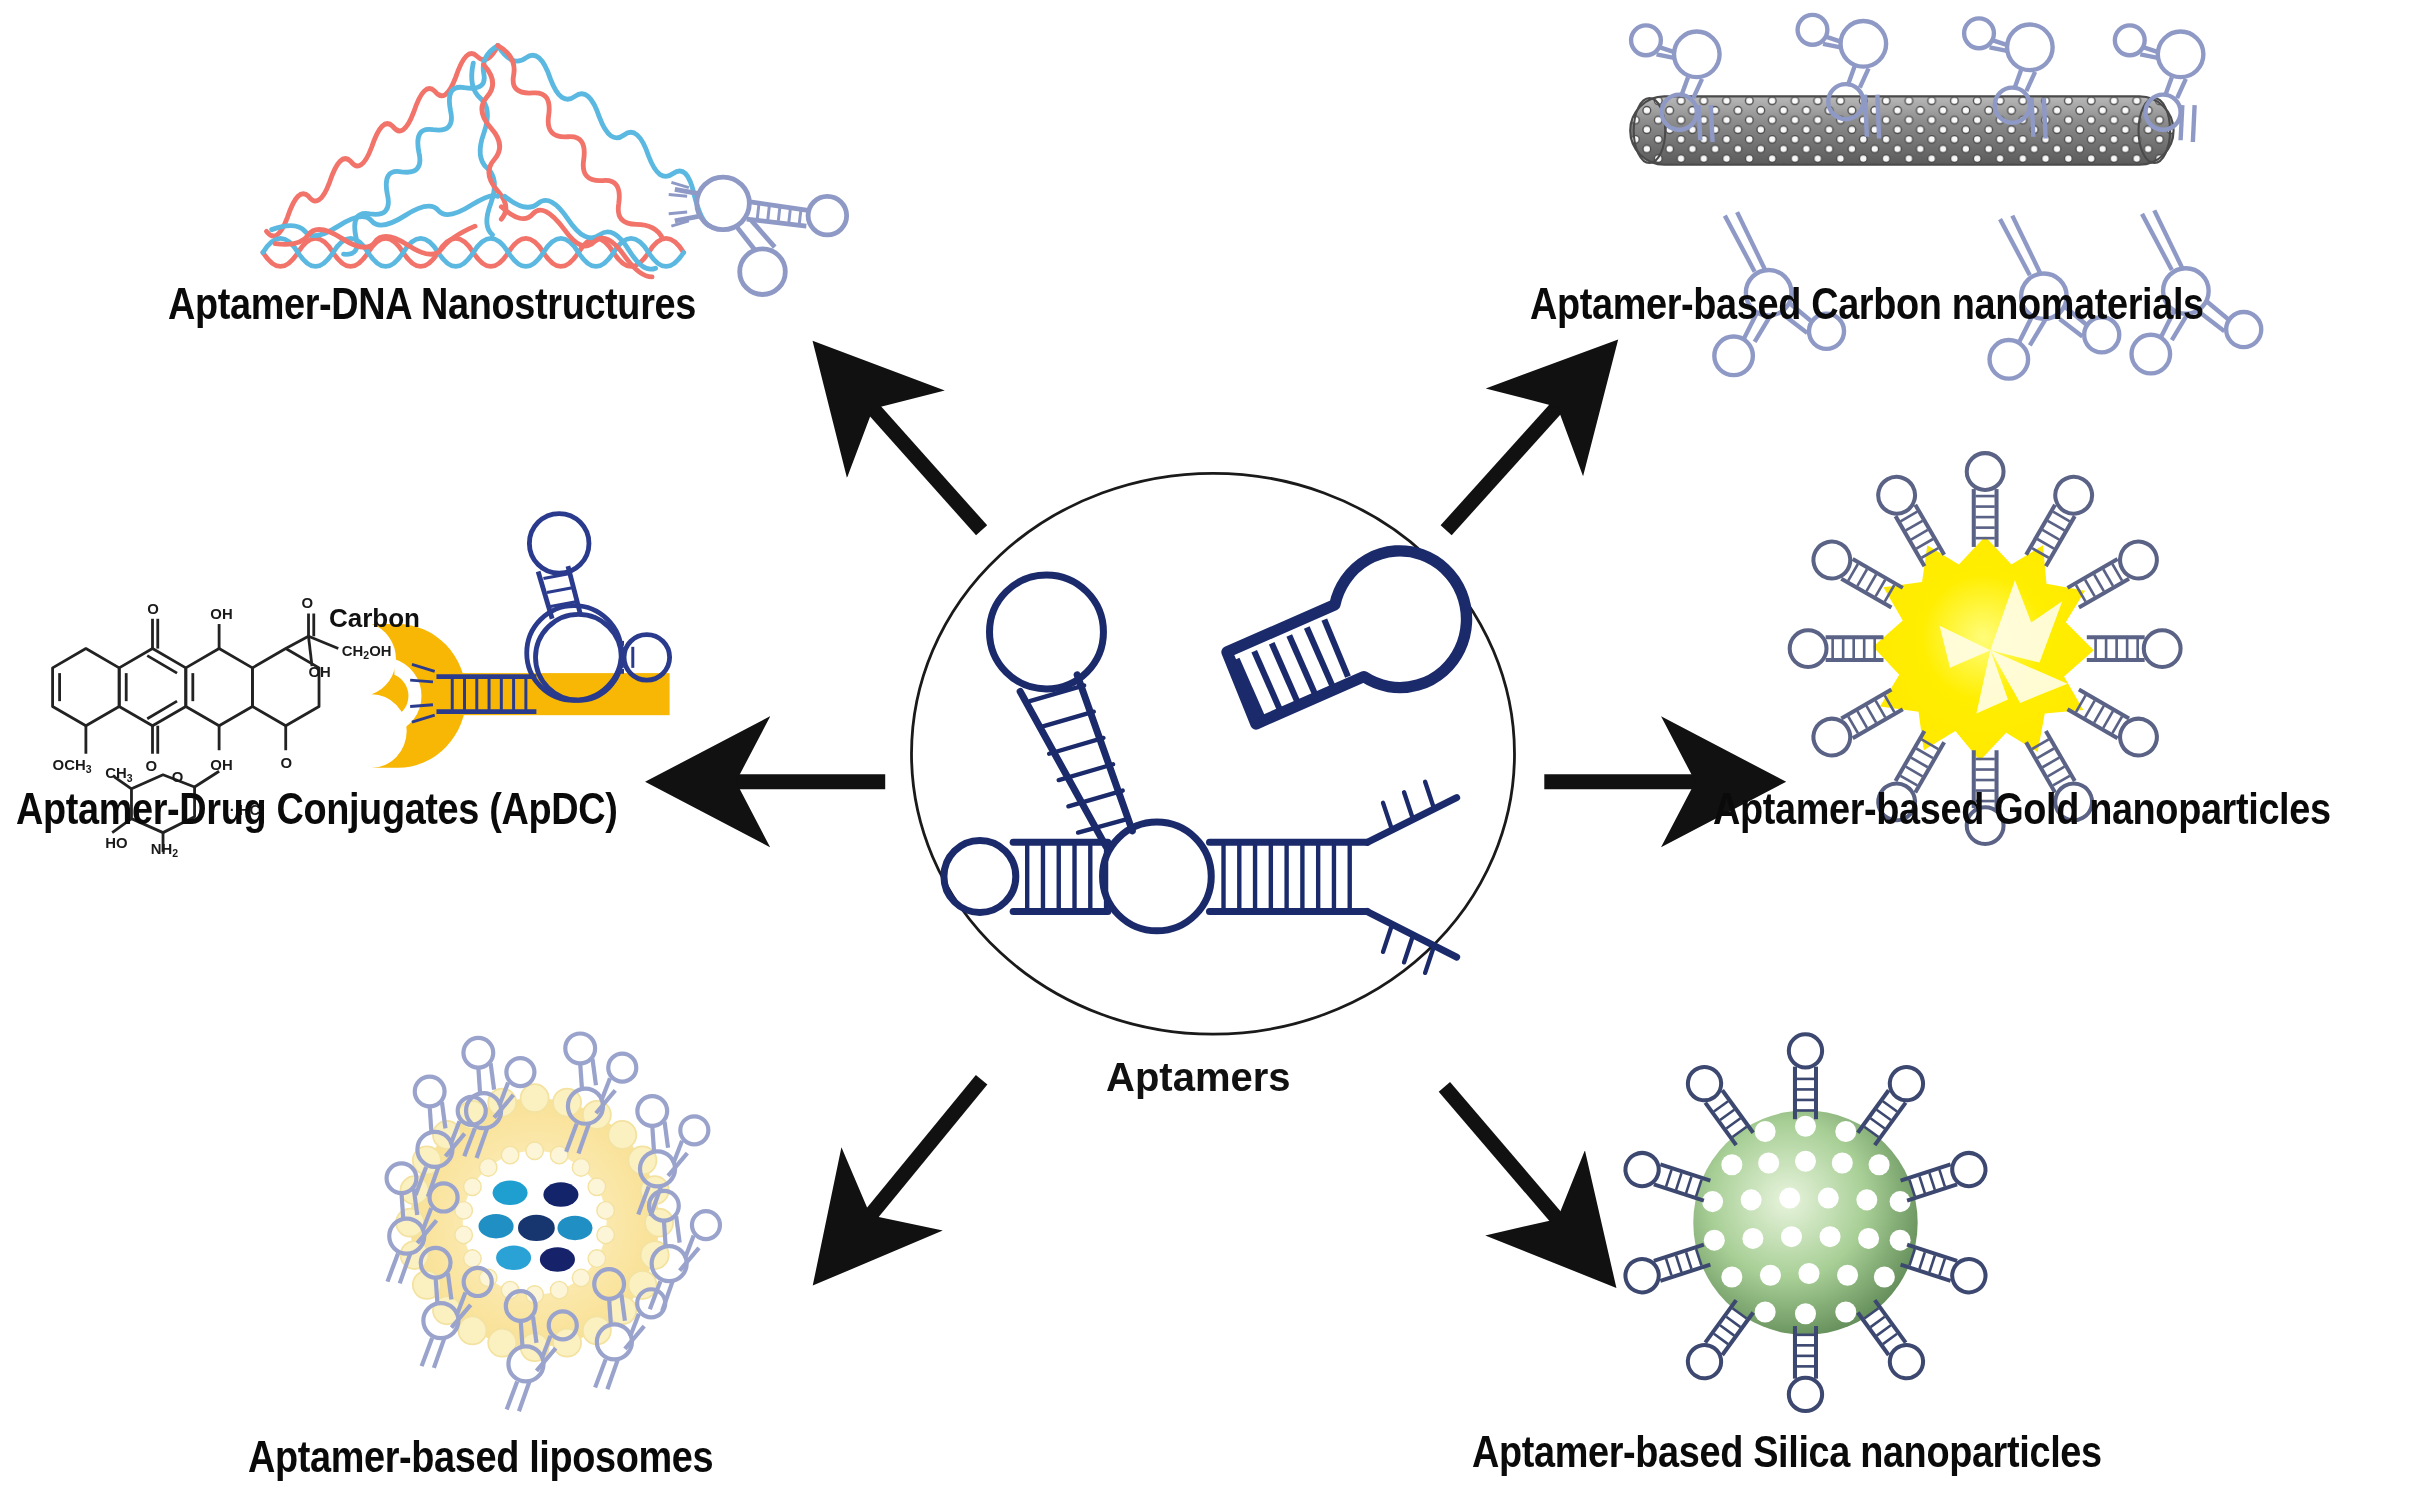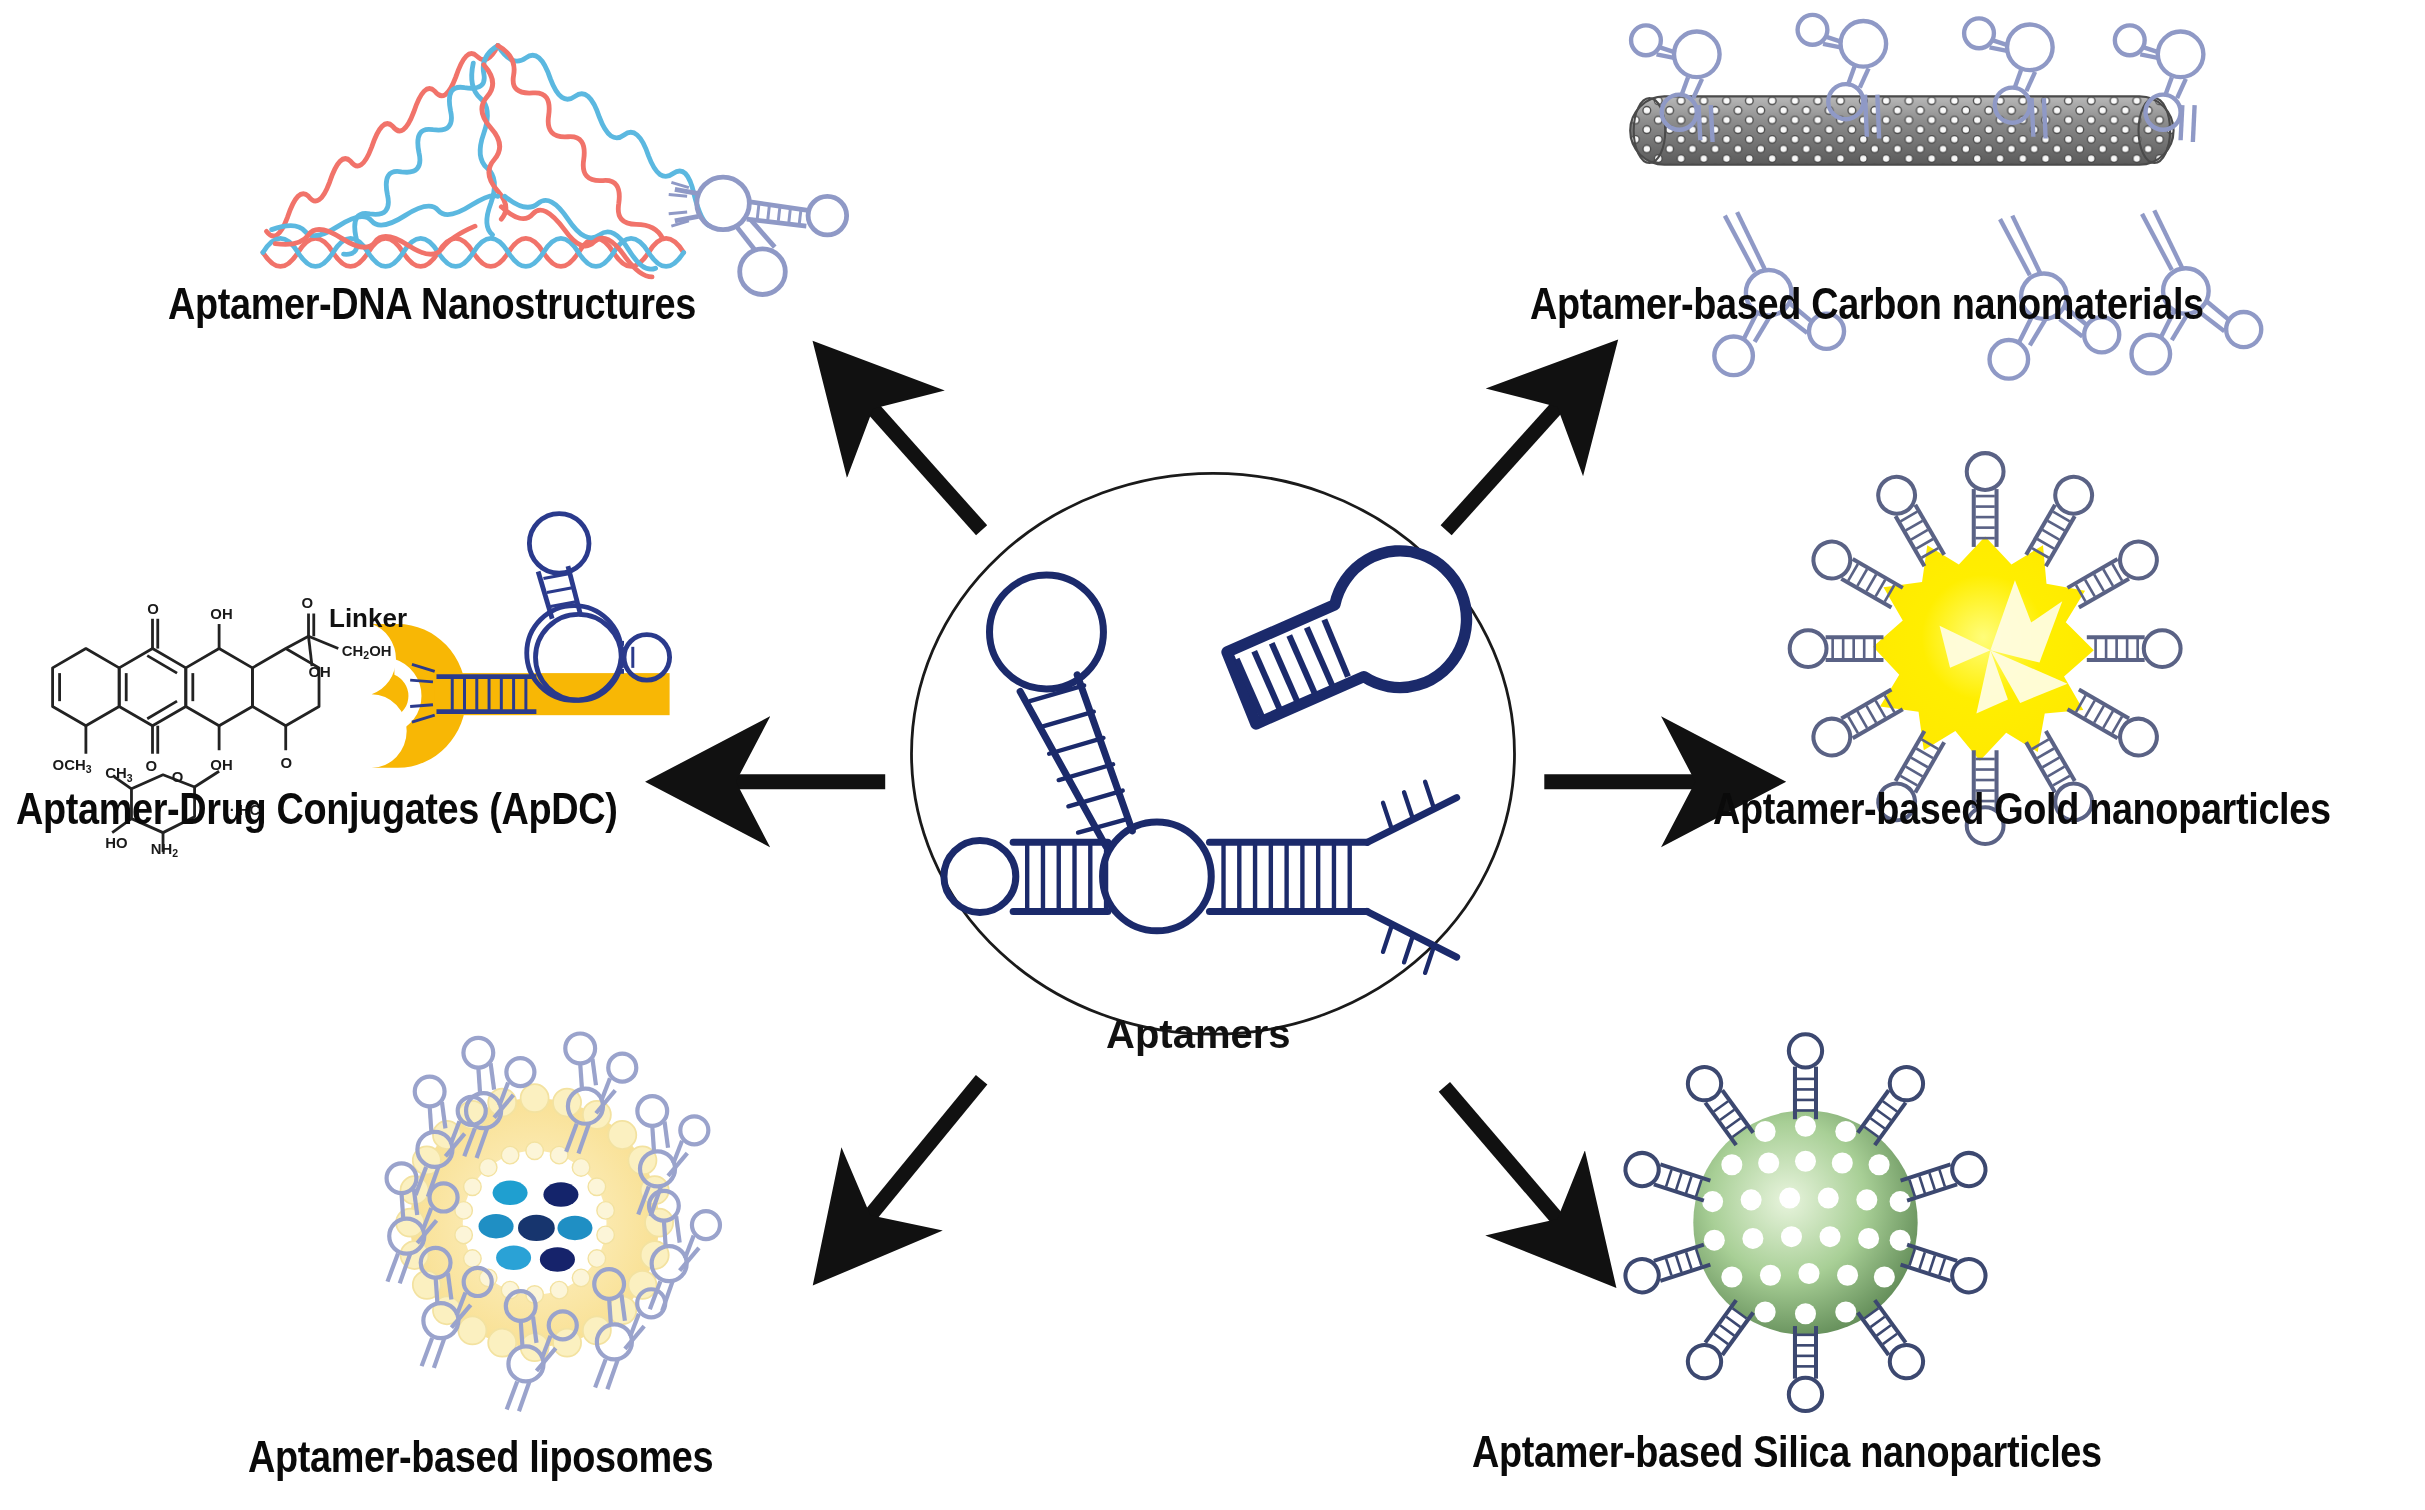--- a/index.html
+++ b/index.html
@@ -14,20 +14,21 @@
     font-weight:bold;
     color:#0a0a0a;
     white-space:nowrap;
     transform-origin:left center;
     letter-spacing:-0.4px;
   }
   .lbl-cond{ transform:scaleX(0.86); }
   .lbl-center{
     position:absolute;font-weight:bold;color:#111;white-space:nowrap;
     font-family:"Liberation Sans","DejaVu Sans",sans-serif;
+    margin-top:43px;
   }
   .lbl-linker{
     position:absolute;font-weight:bold;color:#111;white-space:nowrap;
     font-family:"Liberation Sans","DejaVu Sans",sans-serif;
   }
   svg{position:absolute;left:0;top:0;overflow:visible;}
   .nodisp{display:none;}
 </style>
 </head>
 <body>
@@ -904,16 +905,16 @@
   <div class="lbl lbl-cond" style="left:16px;   top:784px; font-size:44px;">Aptamer-Drug Conjugates (ApDC)</div>
 
   <div class="lbl lbl-cond" style="left:1713px; top:784px; font-size:44px;">Aptamer-based Gold nanoparticles</div>
 
   <div class="lbl lbl-cond" style="left:248px;  top:1432px; font-size:44px;">Aptamer-based liposomes</div>
 
   <div class="lbl lbl-cond" style="left:1472px; top:1427px; font-size:44px;">Aptamer-based Silica nanoparticles</div>
 
   <div class="lbl-center" style="left:1106px; top:1012px; font-size:40px;">Aptamers</div>
 
-  <div class="lbl-linker" style="left:329px; top:603px; font-size:26px;">Linker</div>
+  <div class="lbl-linker" style="left:329px; top:603px; font-size:26px;">Carbon</div>
 
 </div>
 
 
 </body></html>

